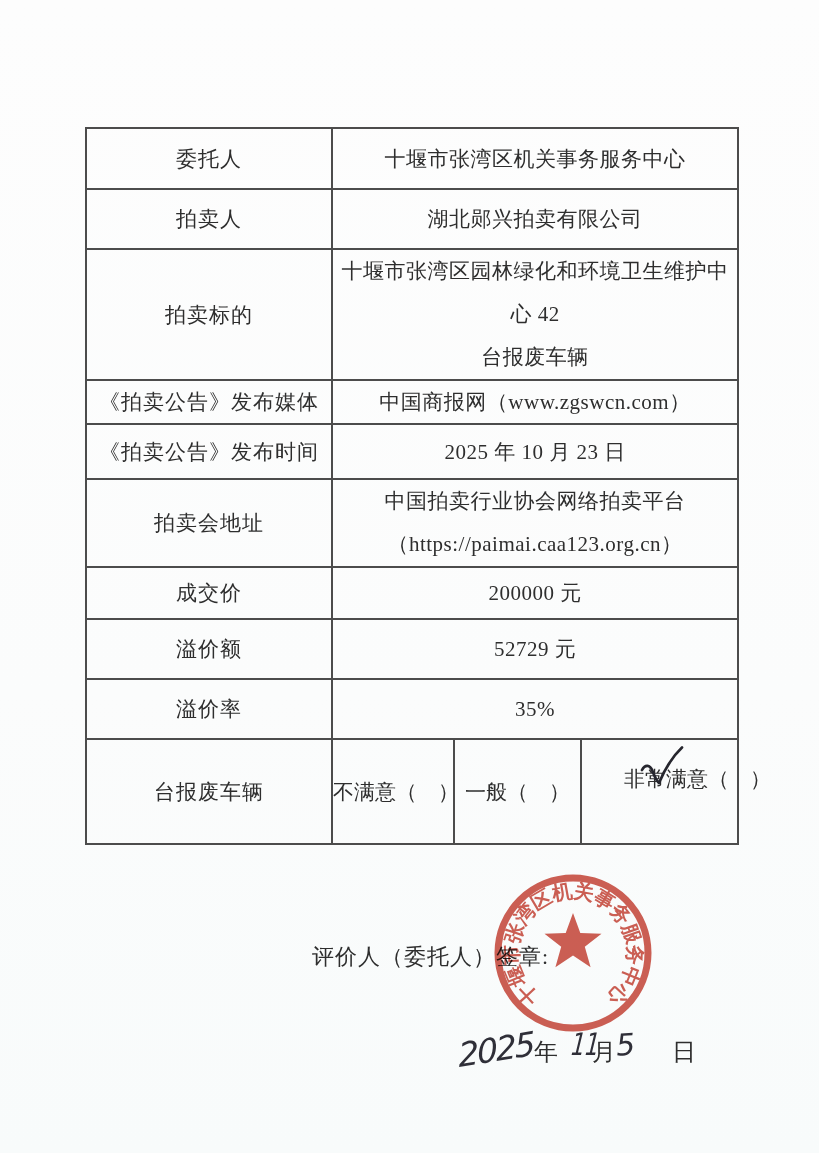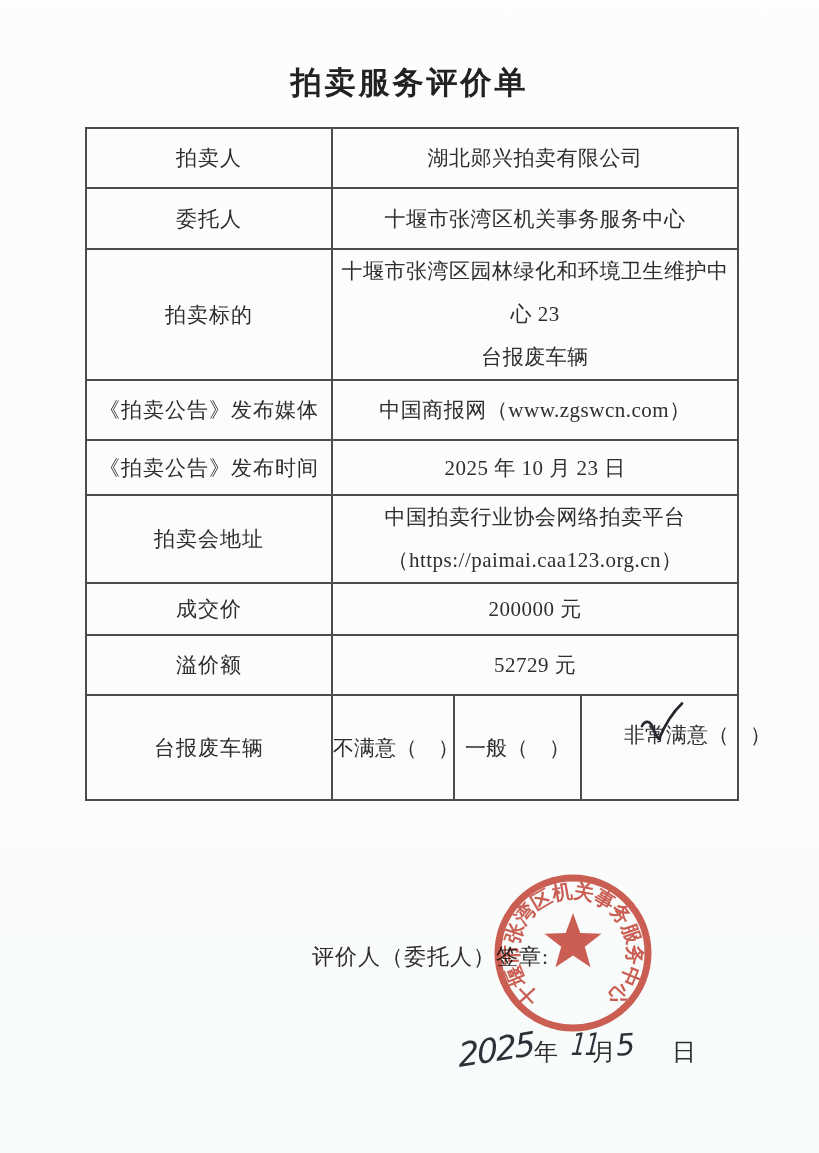--- a/index.html
+++ b/index.html
@@ -52,46 +52,45 @@
   .printed-date{position:absolute;font-size:24px;color:#2e2e2e;top:1036px;}
   .pd-year{left:534px;}
   .pd-month{left:592px;}
   .pd-day{left:672px;}
 </style>
 </head>
 <body>
 
 <div class="page">
 
-  <div class="doc-title">拍卖服务评价单</div>
 
   <table class="form">
     <colgroup>
       <col style="width:246px">
         <col style="width:122px">
         <col style="width:127px">
         <col style="width:157px">
     </colgroup>
     <tbody>
-        <tr style="height:60px">
+        <tr style="height:61px">
+      <td class="lc">委托人</td>
+      <td class="vc" colspan="3">十堰市张湾区机关事务服务中心</td>
+    </tr>
+    <tr style="height:60px">
       <td class="lc">拍卖人</td>
       <td class="vc" colspan="3">湖北郧兴拍卖有限公司</td>
-    </tr>
-    <tr style="height:61px">
-      <td class="lc">委托人</td>
-      <td class="vc" colspan="3">十堰市张湾区机关事务服务中心</td>
     </tr>
     <tr style="height:90px">
       <td class="lc">拍卖标的</td>
       <td class="vc two-line" colspan="3">
-        <div>十堰市张湾区园林绿化和环境卫生维护中心 23</div>
+        <div>十堰市张湾区园林绿化和环境卫生维护中心 42</div>
         <div>台报废车辆</div>
       </td>
     </tr>
-    <tr style="height:60px">
+    <tr style="height:44px">
       <td class="lc">《拍卖公告》发布媒体</td>
       <td class="vc" colspan="3">中国商报网（www.zgswcn.com）</td>
     </tr>
     <tr style="height:55px">
       <td class="lc">《拍卖公告》发布时间</td>
       <td class="vc" colspan="3">2025 年 10 月 23 日</td>
     </tr>
     <tr style="height:80px">
       <td class="lc">拍卖会地址</td>
       <td class="vc two-line" colspan="3">
@@ -101,20 +100,24 @@
     </tr>
     <tr style="height:52px">
       <td class="lc">成交价</td>
       <td class="vc" colspan="3">200000 元</td>
     </tr>
     <tr style="height:60px">
       <td class="lc">溢价额</td>
       <td class="vc" colspan="3">
         <span class="bold-num">52729</span><span> 元</span>
       </td>
+    </tr>
+    <tr style="height:60px">
+      <td class="lc">溢价率</td>
+      <td class="vc" colspan="3">35%</td>
     </tr>
     <tr style="height:64px">
       <td class="lc">台报废车辆</td>
       <td class="opt">不满意（　）</td>
       <td class="opt">一般（　）</td>
       <td class="opt opt3">
         <span>非常满意（　）</span>
         <svg class="check-svg" viewBox="0 0 50 52">
           <path d="M 6,27 C 9,21 14,21.5 16.5,28 C 18.5,33.5 20.5,37.5 23,40 C 28,28 37,13 46,4.5" fill="none" stroke="#26262e" stroke-width="2.7" stroke-linecap="round" stroke-linejoin="round"></path>
         </svg>

